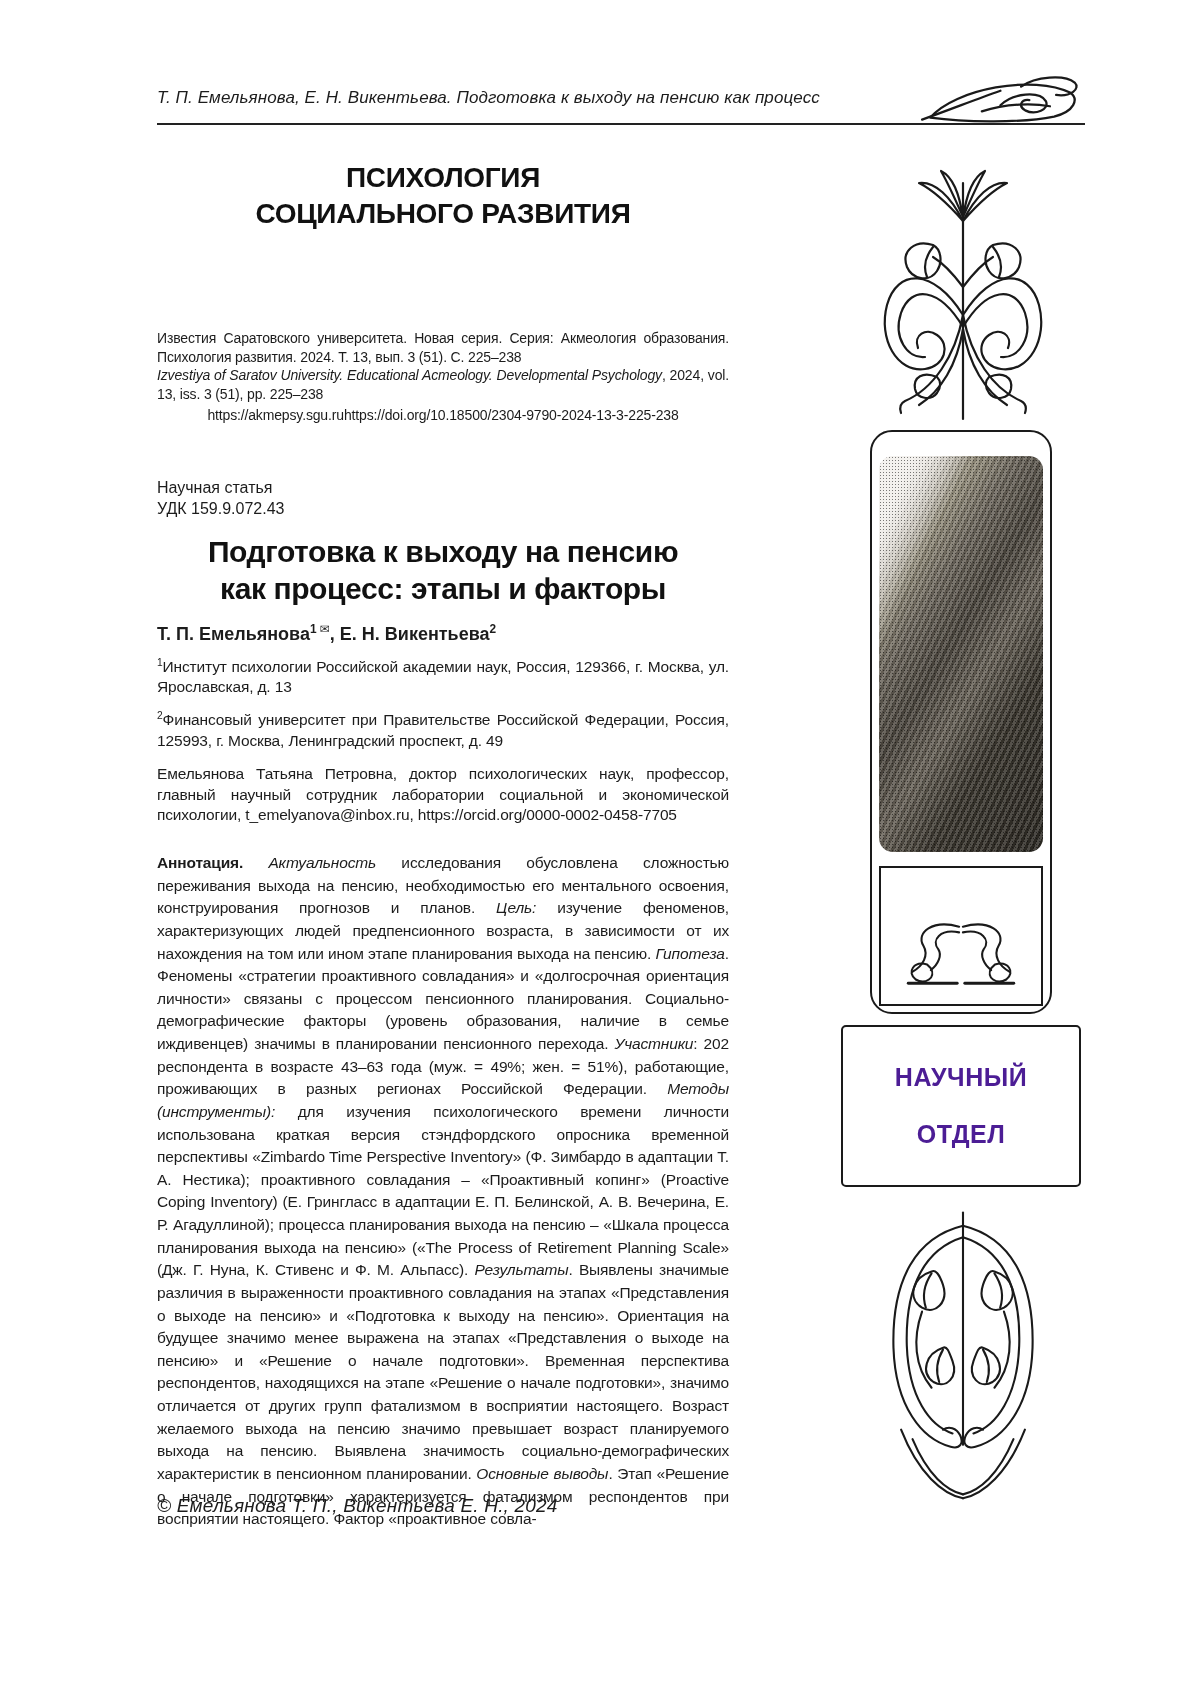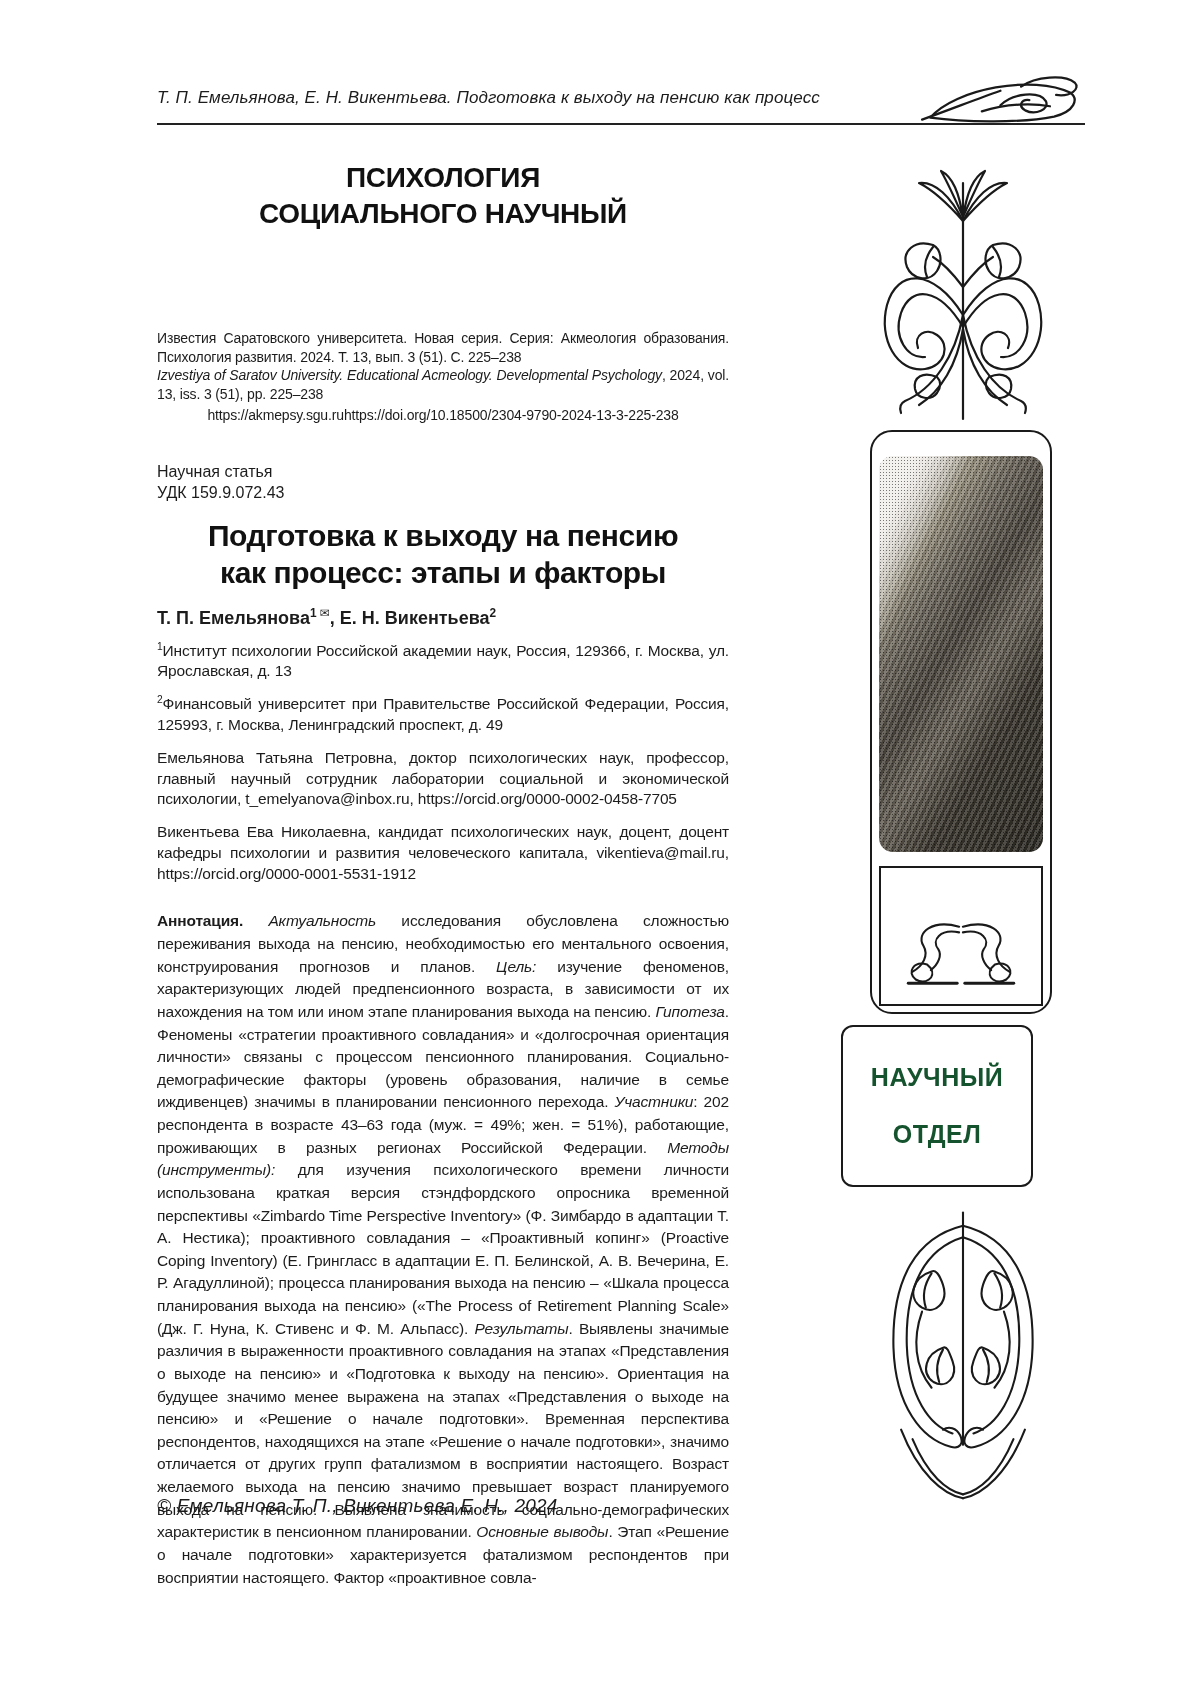--- a/index.html
+++ b/index.html
@@ -13,21 +13,21 @@
   .header-rule{position:absolute;left:157px;top:123px;width:928px;height:2px;background:#222;}
   .header-swirl{position:absolute;left:920px;top:72px;width:165px;height:52px;}
 
   
   .col{position:absolute;left:157px;top:140px;width:572px;text-align:justify;}
   .section-title{margin:20px 0 0;text-align:center;font-weight:bold;font-size:28px;
         line-height:1.3;white-space:pre-line;letter-spacing:-.3px;color:#111;}
   .pubinfo{margin-top:96px;font-size:14px;line-height:1.34;letter-spacing:-.15px;}
   .pub-urls{display:flex;justify-content:center;margin-top:2px;}
   .pub-edn{text-align:right;}
-  .meta{margin-top:36px;font-size:16px;line-height:1.35;text-align:left;}
+  .meta{margin-top:52px;font-size:16px;line-height:1.35;text-align:left;}
   .article-title{margin:13px 0 0;font-size:30px;line-height:1.25;font-weight:bold;
         white-space:pre-line;text-align:center;letter-spacing:-.4px;color:#111;}
   .authors{margin-top:16px;font-size:18px;text-align:left;}
   .affiliation{margin-top:12px;font-size:15.5px;line-height:1.34;letter-spacing:-.15px;}
   .bio{margin-top:12px;font-size:15.5px;line-height:1.34;letter-spacing:-.15px;}
   .abstract{margin-top:26px;font-size:15.5px;line-height:1.46;letter-spacing:-.15px;}
   .footer{position:absolute;left:157px;top:1495px;font-style:italic;font-size:19px;letter-spacing:.2px;}
 
   .b{font-weight:bold;}
   .i{font-style:italic;}
@@ -43,24 +43,24 @@
   .photo{position:absolute;left:7px;top:24px;width:164px;height:396px;border-radius:14px;
         background:
           radial-gradient(rgba(0,0,0,.5) .7px, rgba(0,0,0,0) 1px),
           linear-gradient(115deg, rgba(245,243,240,.95) 0 10%, rgba(245,243,240,0) 26%),
           repeating-linear-gradient(115deg, rgba(255,255,255,.14) 0 3px, rgba(0,0,0,.10) 3px 6px),
           linear-gradient(122deg,#efece7 0%,#d8d3cc 12%,#97917f 24%,#6e685e 34%,#4c473f 46%,#6a645a 58%,#3b372f 72%,#2d2a24 100%);
         background-size:3px 3px, auto, auto, auto;}
   .orn-box{position:absolute;left:7px;top:434px;width:164px;height:140px;
         border:2px solid #1a1a1a;box-sizing:border-box;display:flex;align-items:flex-end;justify-content:center;}
   .orn-small{width:132px;height:82px;margin-bottom:8px;}
-  .badge{position:absolute;left:1px;top:885px;width:192px;height:162px;border:2px solid #1a1a1a;
-        border-radius:12px;box-sizing:border-box;display:flex;align-items:center;justify-content:center;
+  .badge{position:absolute;left:1px;top:885px;width:240px;height:162px;border:2px solid #1a1a1a;
+        border-radius:5px;box-sizing:border-box;display:flex;align-items:center;justify-content:center;
         text-align:center;font-weight:bold;font-size:25px;line-height:2.3;white-space:pre-line;
-        letter-spacing:.5px;color:#14532d;}
+        letter-spacing:.5px;color:#4c1d95;}
   .orn-bottom{position:absolute;left:23px;top:1056px;width:200px;height:332px;}
 </style>
 </head>
 <body>
 
 <div class="page">
 
   <div class="running-head">Т. П. Емельянова, Е. Н. Викентьева. Подготовка к выходу на пенсию как процесс</div>
   <div class="header-rule"></div>
   <svg class="header-swirl" viewBox="0 0 160 50">
@@ -68,21 +68,21 @@
       <path d="M2,46 C30,36 55,26 78,18"></path>
       <path d="M10,44 C34,16 110,2 146,20 C154,26 150,38 130,43 C95,50 40,48 10,44 Z"></path>
       <path d="M78,32 C90,20 116,18 122,28 C126,36 112,42 102,37 C95,33 98,26 106,27"></path>
       <path d="M98,14 C112,4 140,2 150,10 C156,16 146,24 132,22"></path>
       <path d="M60,38 C85,30 110,30 126,33"></path>
     </g>
   </svg>
 
   <div class="col">
     <div class="section-title">ПСИХОЛОГИЯ
-СОЦИАЛЬНОГО НАУЧНЫЙ</div>
+СОЦИАЛЬНОГО РАЗВИТИЯ</div>
 
     <div class="pubinfo">
       <div>Известия Саратовского университета. Новая серия. Серия: Акмеология образования. Психология развития. 2024. Т. 13, вып. 3 (51). С. 225–238</div>
       <div><span class="i">Izvestiya of Saratov University. Educational Acmeology. Developmental Psychology</span><span>, 2024, vol. 13, iss. 3 (51), pp. 225–238</span></div>
       <div class="pub-urls">
         <span>https://akmepsy.sgu.ru</span>
         <span>https://doi.org/10.18500/2304-9790-2024-13-3-225-238</span>
       </div>
     </div>
 
@@ -93,21 +93,20 @@
 
     <div class="article-title">Подготовка к выходу на пенсию
 как процесс: этапы и факторы</div>
 
     <div class="authors"><span class="b">Т. П. Емельянова</span><span class="sup b">1</span><span class="sup"> ✉</span><span class="b">, Е. Н. Викентьева</span><span class="sup b">2</span></div>
 
     <div class="affiliation"><span class="sup">1</span><span>Институт психологии Российской академии наук, Россия, 129366, г. Москва, ул. Ярославская, д. 13</span></div>
     <div class="affiliation"><span class="sup">2</span><span>Финансовый университет при Правительстве Российской Федерации, Россия, 125993, г. Москва, Ленинградский проспект, д. 49</span></div>
 
     <div class="bio">Емельянова Татьяна Петровна, доктор психологических наук, профессор, главный научный сотрудник лаборатории социальной и экономической психологии, t_emelyanova@inbox.ru, https://orcid.org/0000-0002-0458-7705</div>
-    <div class="bio">Викентьева Ева Николаевна, кандидат психологических наук, доцент, доцент кафедры психологии и развития человеческого капитала, vikentieva@mail.ru, https://orcid.org/0000-0001-5531-1912</div>
 
     <div class="abstract"><span class="b">Аннотация. </span><span class="i">Актуальность</span><span> исследования обусловлена сложностью переживания выхода на пенсию, необходимостью его ментального освоения, конструирования прогнозов и планов. </span><span class="i">Цель:</span><span> изучение феноменов, характеризующих людей предпенсионного возраста, в зависимости от их нахождения на том или ином этапе планирования выхода на пенсию. </span><span class="i">Гипотеза</span><span>. Феномены «стратегии проактивного совладания» и «долгосрочная ориентация личности» связаны с процессом пенсионного планирования. Социально-демографические факторы (уровень образования, наличие в семье иждивенцев) значимы в планировании пенсионного перехода. </span><span class="i">Участники</span><span>: 202 респондента в возрасте 43–63 года (муж. = 49%; жен. = 51%), работающие, проживающих в разных регионах Российской Федерации. </span><span class="i">Методы (инструменты):</span><span> для изучения психологического времени личности использована краткая версия стэндфордского опросника временной перспективы «Zimbardo Time Perspective Inventory» (Ф. Зимбардо в адаптации Т. А. Нестика); проактивного совладания – «Проактивный копинг» (Proactive Coping Inventory) (Е. Грингласс в адаптации Е. П. Белинской, А. В. Вечерина, Е. Р. Агадуллиной); процесса планирования выхода на пенсию – «Шкала процесса планирования выхода на пенсию» («The Process of Retirement Planning Scale» (Дж. Г. Нуна, К. Стивенс и Ф. М. Альпасс). </span><span class="i">Результаты</span><span>. Выявлены значимые различия в выраженности проактивного совладания на этапах «Представления о выходе на пенсию» и «Подготовка к выходу на пенсию». Ориентация на будущее значимо менее выражена на этапах «Представления о выходе на пенсию» и «Решение о начале подготовки». Временная перспектива респондентов, находящихся на этапе «Решение о начале подготовки», значимо отличается от других групп фатализмом в восприятии настоящего. Возраст желаемого выхода на пенсию значимо превышает возраст планируемого выхода на пенсию. Выявлена значимость социально-демографических характеристик в пенсионном планировании. </span><span class="i">Основные выводы</span><span>. Этап «Решение о начале подготовки» характеризуется фатализмом респондентов при восприятии настоящего. Фактор «проактивное совла-</span></div>
   </div>
 
   <div class="footer">© Емельянова Т. П., Викентьева Е. Н., 2024</div>
 
   <div class="sidebar">
 
     <svg class="orn-top" viewBox="0 0 200 258">
       <g class="orn">

